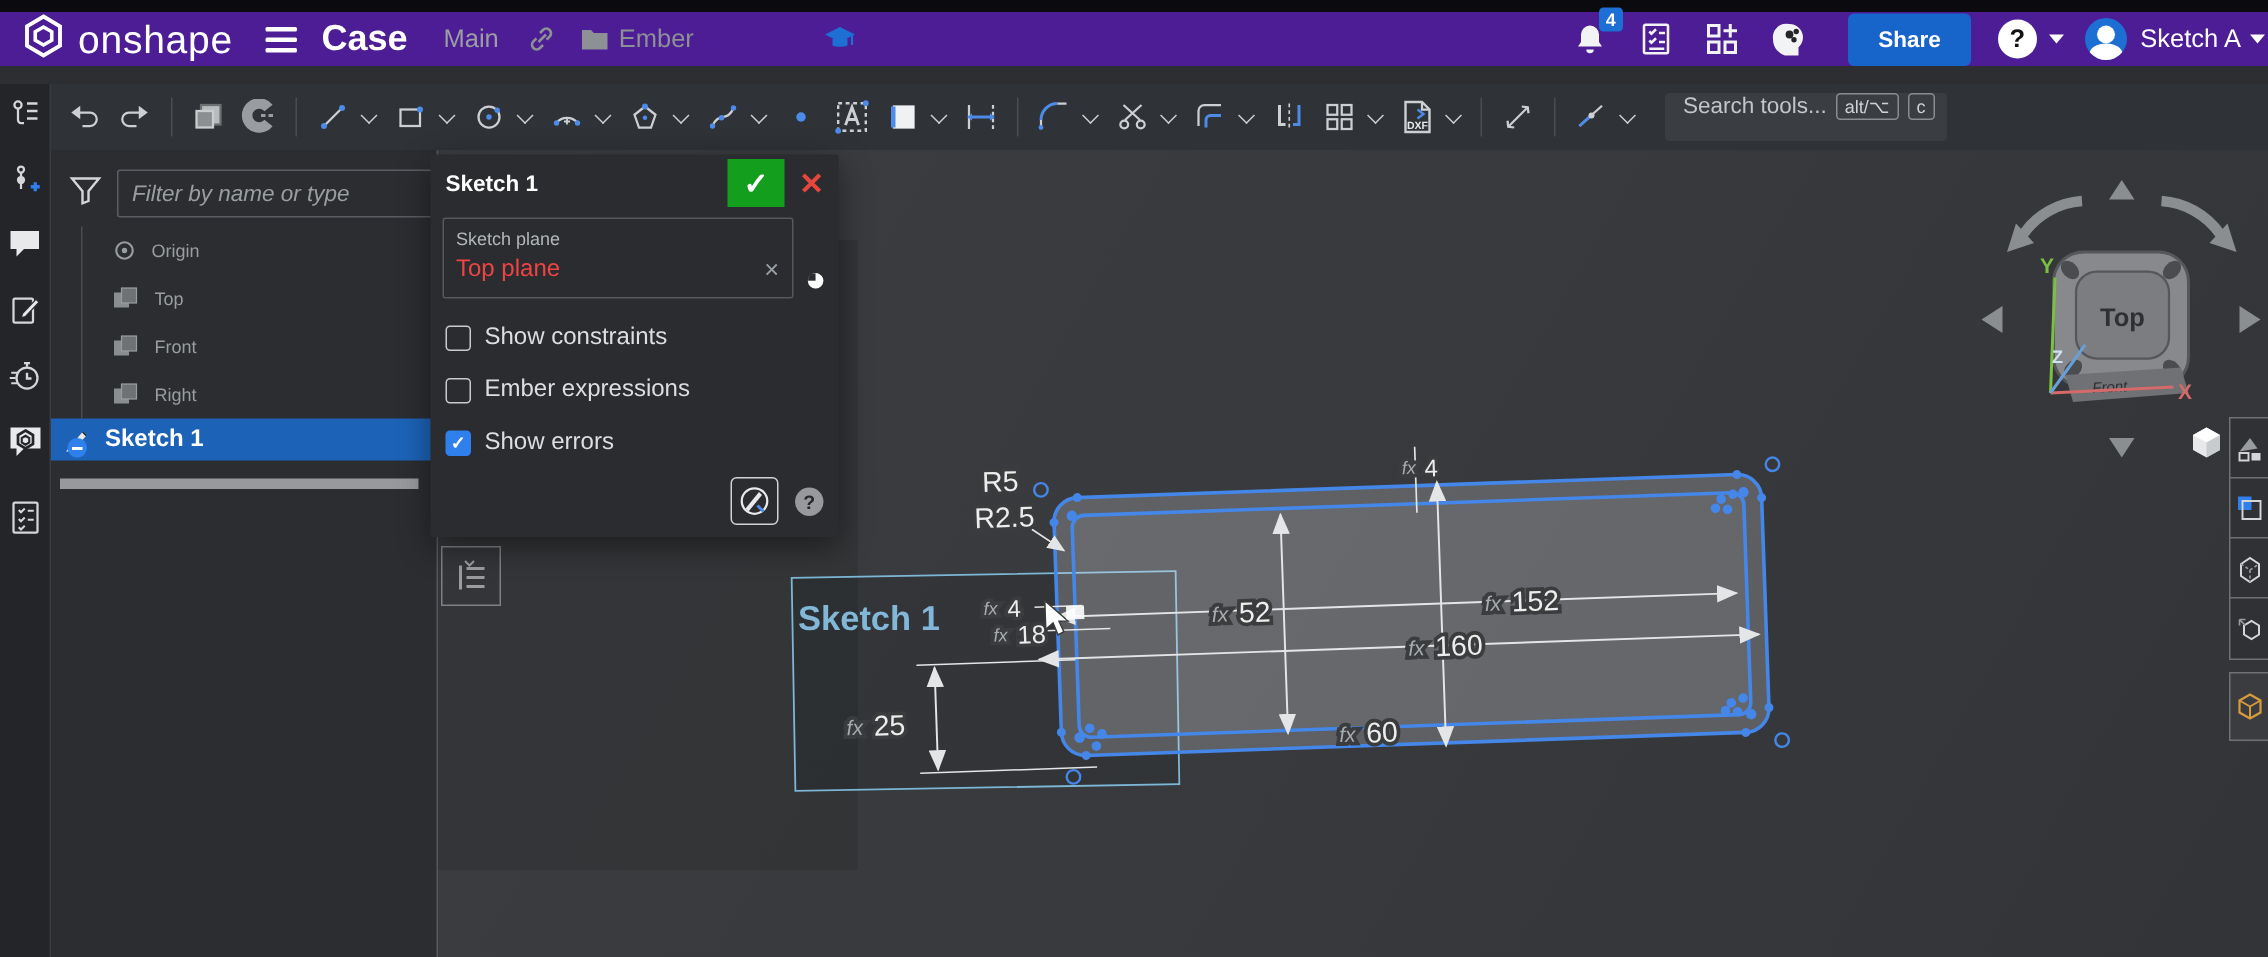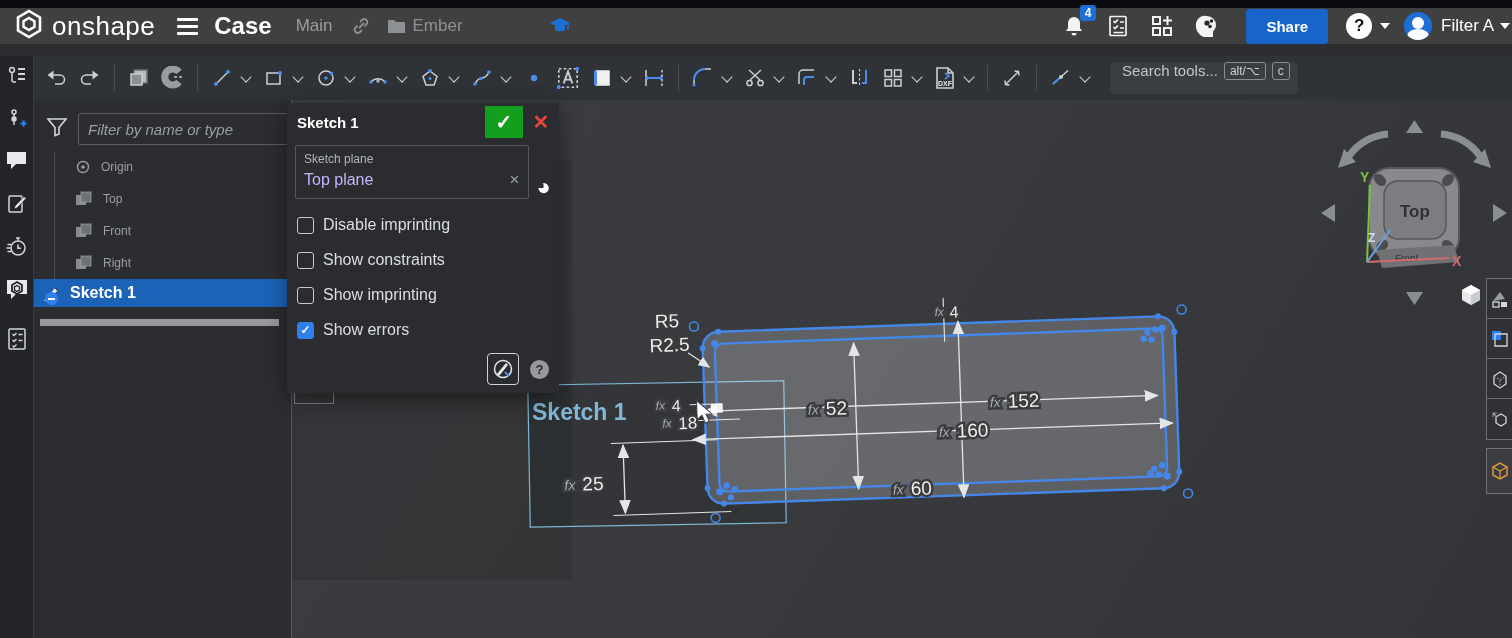--- a/index.html
+++ b/index.html
@@ -1,20 +1,20 @@
 <!DOCTYPE html>
 <html><head>
 <meta charset="utf-8">
 <style>
   html,body{margin:0;padding:0}
   body{width:1512px;height:638px;overflow:hidden;position:relative;background:#2c2e31;
        font-family:"Liberation Sans",sans-serif;color:#d8dadb;-webkit-font-smoothing:antialiased}
   .topstrip{position:absolute;left:0;top:0;width:1512px;height:8px;background:#0b0a0e}
   
-  .header{position:absolute;left:0;top:8px;width:1512px;height:36px;background:#404040;display:flex;align-items:center}
+  .header{position:absolute;left:0;top:8px;width:1512px;height:36px;background:#4c1d95;display:flex;align-items:center}
   .logo-mark{margin-left:14px;flex:0 0 auto}
   .logo-word{font-size:26px;color:#fff;font-weight:400;letter-spacing:.5px;margin-left:8px}
   .hamburger{margin-left:22px;display:flex;flex-direction:column;gap:4px;cursor:pointer}
   .hamburger span{width:21px;height:3px;background:#fff;border-radius:1px}
   .doc-title{margin-left:16px;font-size:24px;font-weight:700;color:#fff}
   .ws-name{margin-left:24px;font-size:17px;color:#9b9ea2}
   .hd-ic{margin-left:18px;display:flex;align-items:center;color:#8d9094}
   .proj{display:flex;align-items:center;gap:7px;margin-left:16px;color:#8d9094;font-size:17px}
   .cap{margin-left:86px}
   .hd-right{margin-left:auto;display:flex;align-items:center}
@@ -69,21 +69,21 @@
   .dialog{position:absolute;left:287px;top:103px;width:272px;background:#2a2c2f;z-index:10;box-shadow:0 6px 20px rgba(0,0,0,.45);padding-bottom:8px}
   .dlg-hdr{display:flex;align-items:center;height:38px}
   .dlg-title{font-size:15px;font-weight:700;color:#fff;margin-left:10px;flex:1}
   .ok-btn{width:38px;height:32px;background:#149e1e;color:#fff;display:flex;align-items:center;justify-content:center;
           font-size:20px;font-weight:700;cursor:pointer}
   .x-btn{width:36px;height:32px;color:#e8463c;display:flex;align-items:center;justify-content:center;font-size:20px;font-weight:700;cursor:pointer}
   .plane-wrap{display:flex;align-items:flex-end;margin:4px 8px 0 8px;gap:8px}
   .plane-box{flex:1;border:1px solid #55585c;border-radius:2px;padding:6px 8px 8px 8px}
   .plane-label{font-size:12px;color:#b4b7ba}
   .plane-val-row{display:flex;align-items:center;margin-top:4px}
-  .plane-val{font-size:16px;color:#c4b5fd;flex:1}
+  .plane-val{font-size:16px;color:#ef4444;flex:1}
   .clear-x{color:#9aa0a4;font-size:17px;cursor:pointer}
   .pie-ic{color:#fff;font-size:24px;line-height:24px;margin-top:10px;cursor:pointer}
   .cbx-row{display:flex;align-items:center;gap:9px;margin:17px 0 0 10px;font-size:16px;color:#dcdedf}
   .cb{width:15px;height:15px;border:1.5px solid #c9ccce;border-radius:3px;display:flex;align-items:center;justify-content:center;cursor:pointer;flex:0 0 auto}
   .cb .ck{display:none;color:#fff;font-size:12px;font-weight:700;line-height:1}
   .cb.on{background:#2f80ed;border-color:#2f80ed}
   .cb.on .ck{display:block}
   .dlg-foot{display:flex;justify-content:flex-end;align-items:center;gap:11px;margin:14px 10px 0 0}
   .sk-btn{width:30px;height:30px;border:1.5px solid #d0d3d6;border-radius:4px;display:flex;align-items:center;justify-content:center;cursor:pointer}
   .dlg-help{width:19px;height:19px;border-radius:50%;background:#97999c;color:#26282b;font-weight:700;font-size:13px;
@@ -166,21 +166,21 @@
           <path d="M12 2 a9 9 0 0 1 9 9 c0 3-1.5 5-3 6.5 L18 23 H9 c-5-2-8-5.5-8-11 A9 9 0 0 1 12 2 z" fill="#f2f3f4"></path>
           <circle cx="12" cy="9" r="2.6" fill="#232528"></circle>
           <circle cx="16.5" cy="7" r="1.8" fill="#232528"></circle>
           <circle cx="15" cy="12.5" r="1.8" fill="#232528"></circle>
         </svg>
     </span>
     <button class="share-btn">Share</button>
     <span class="help-circle">?</span>
     <span class="dd-caret"></span>
     <span class="avatar"></span>
-    <span class="user-name">Filter A</span>
+    <span class="user-name">Sketch A</span>
     <span class="dd-caret" style="margin:0 2px 0 2px"></span>
   </span>
 </div>
 
 <div class="toolbar">
   <span class="tbtn" style="margin-left:8px">
       <svg width="24" height="22" viewBox="0 0 22 22">
         <path d="M7 8 h8 a4.5 4.5 0 0 1 0 9 H10"></path>
         <polygon points="8.5,3.5 8.5,12.5 2.5,8" fill="#cdd0d3" stroke="none"></polygon>
       </svg>
@@ -579,29 +579,25 @@
       <div class="plane-label">Sketch plane</div>
       <div class="plane-val-row">
         <span class="plane-val">Top plane</span>
         <span class="clear-x">×</span>
       </div>
     </div>
     <span class="pie-ic">◕</span>
   </div>
   <div class="cbx-row">
     <span class="cb"></span>
-    <span>Disable imprinting</span>
+    <span>Show constraints</span>
   </div>
   <div class="cbx-row">
     <span class="cb"></span>
-    <span>Show constraints</span>
-  </div>
-  <div class="cbx-row">
-    <span class="cb"></span>
-    <span>Show imprinting</span>
+    <span>Ember expressions</span>
   </div>
   <div class="cbx-row">
     <span class="cb on">
         <span class="ck">✓</span>
       </span>
     <span>Show errors</span>
   </div>
   <div class="dlg-foot">
     <span class="sk-btn">
       <svg width="22" height="22" viewBox="0 0 22 22" fill="none" stroke="#e8e9ea" stroke-width="1.5">

